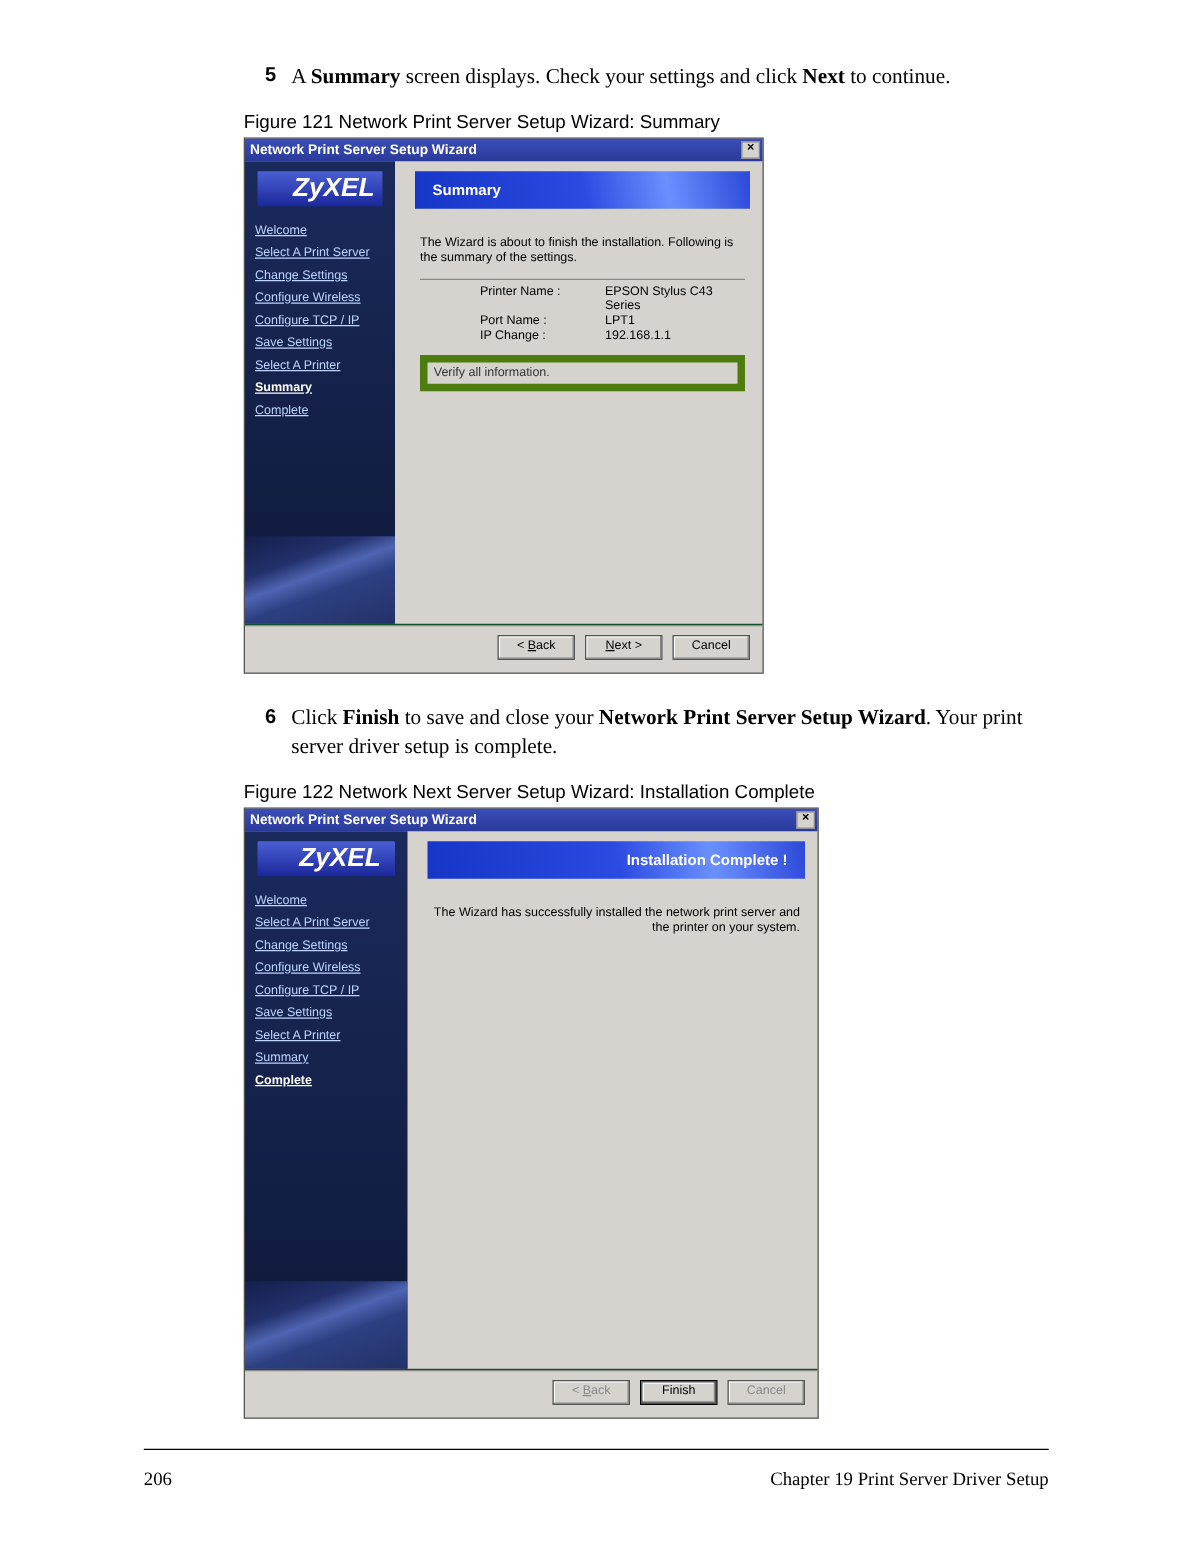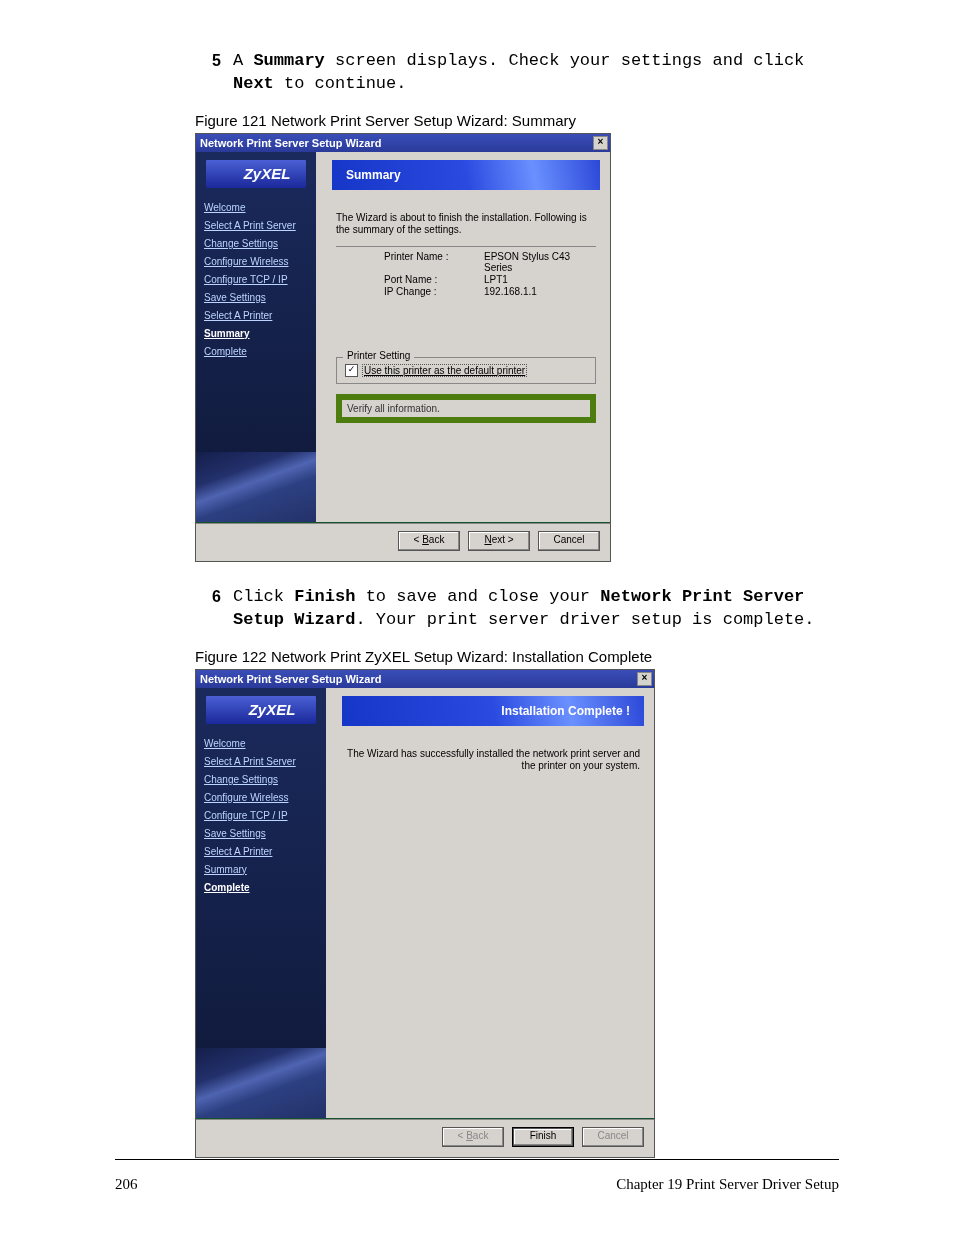--- a/index.html
+++ b/index.html
@@ -33,21 +33,20 @@
     width: 26px;
     text-align: right;
     font-weight: bold;
     font-family: Arial, sans-serif;
     font-size: 16px;
     flex-shrink: 0;
     margin-right: 12px;
   }
   .step-text {
     flex: 1;
-    font-family: Liberation Mono, monospace;
   }
   .bold { font-weight: bold; }
   .fig-caption {
     font-family: Arial, sans-serif;
     font-size: 15px;
     margin: 4px 0 4px 80px;
   }
   .fig-caption .fb { font-weight: normal; }
   .wizard {
     margin-left: 80px;
@@ -90,21 +89,21 @@
     padding-bottom:60px;
   }
   .w2 .wizard-side { width: 130px; }
   .logo {
     margin: 8px 10px 14px 10px;
     height: 28px;
     background: linear-gradient(#4a60d4,#1a289a);
     color:#fff;
     font-style: italic;
     font-weight:bold;
-    font-size: 15px;
+    font-size: 21px;
     text-align:center;
     line-height:28px;
     border-radius:1px;
     padding-left:22px;
   }
   .side-links {
     padding: 0 8px;
   }
   .side-links div {
     color: #bcd4ff;
@@ -264,46 +263,39 @@
             </div>
           <div class="info-row">
               <div class="info-label">Port Name :</div>
               <div class="info-val">LPT1</div>
             </div>
           <div class="info-row">
               <div class="info-label">IP Change :</div>
               <div class="info-val">192.168.1.1</div>
             </div>
         </div>
-        <div class="fieldset">
-          <span class="legend">Printer Setting</span>
-          <div class="checkbox-row">
-            <span class="cb">✓</span>
-            <span class="dotted">Use this printer as the default printer</span>
-          </div>
-        </div>
         <div class="verify-box">Verify all information.</div>
       </div>
     </div>
     <div class="wizard-buttons">
       <div class="wbtn"><span>&lt; </span><span class="ul">B</span><span>ack</span></div>
       <div class="wbtn"><span class="ul">N</span><span>ext &gt;</span></div>
       <div class="wbtn">Cancel</div>
     </div>
   </div>
 
   <div class="step">
     <div class="step-num">6</div>
     <div class="step-text">
       <span>Click </span><span class="bold">Finish</span><span> to save and close your </span><span class="bold">Network Print Server Setup Wizard</span><span>. Your print server driver setup is complete.</span>
     </div>
   </div>
 
   <div class="fig-caption">
-    <span class="fb">Figure 122</span><span>   Network Print ZyXEL Setup Wizard: Installation Complete</span>
+    <span class="fb">Figure 122</span><span>   Network Next Server Setup Wizard: Installation Complete</span>
   </div>
 
   <div class="wizard w2">
     <div class="wizard-titlebar">
       <span>Network Print Server Setup Wizard</span>
       <span class="close-box">×</span>
     </div>
     <div class="wizard-body">
       <div class="wizard-side">
         <div class="logo">ZyXEL</div>

